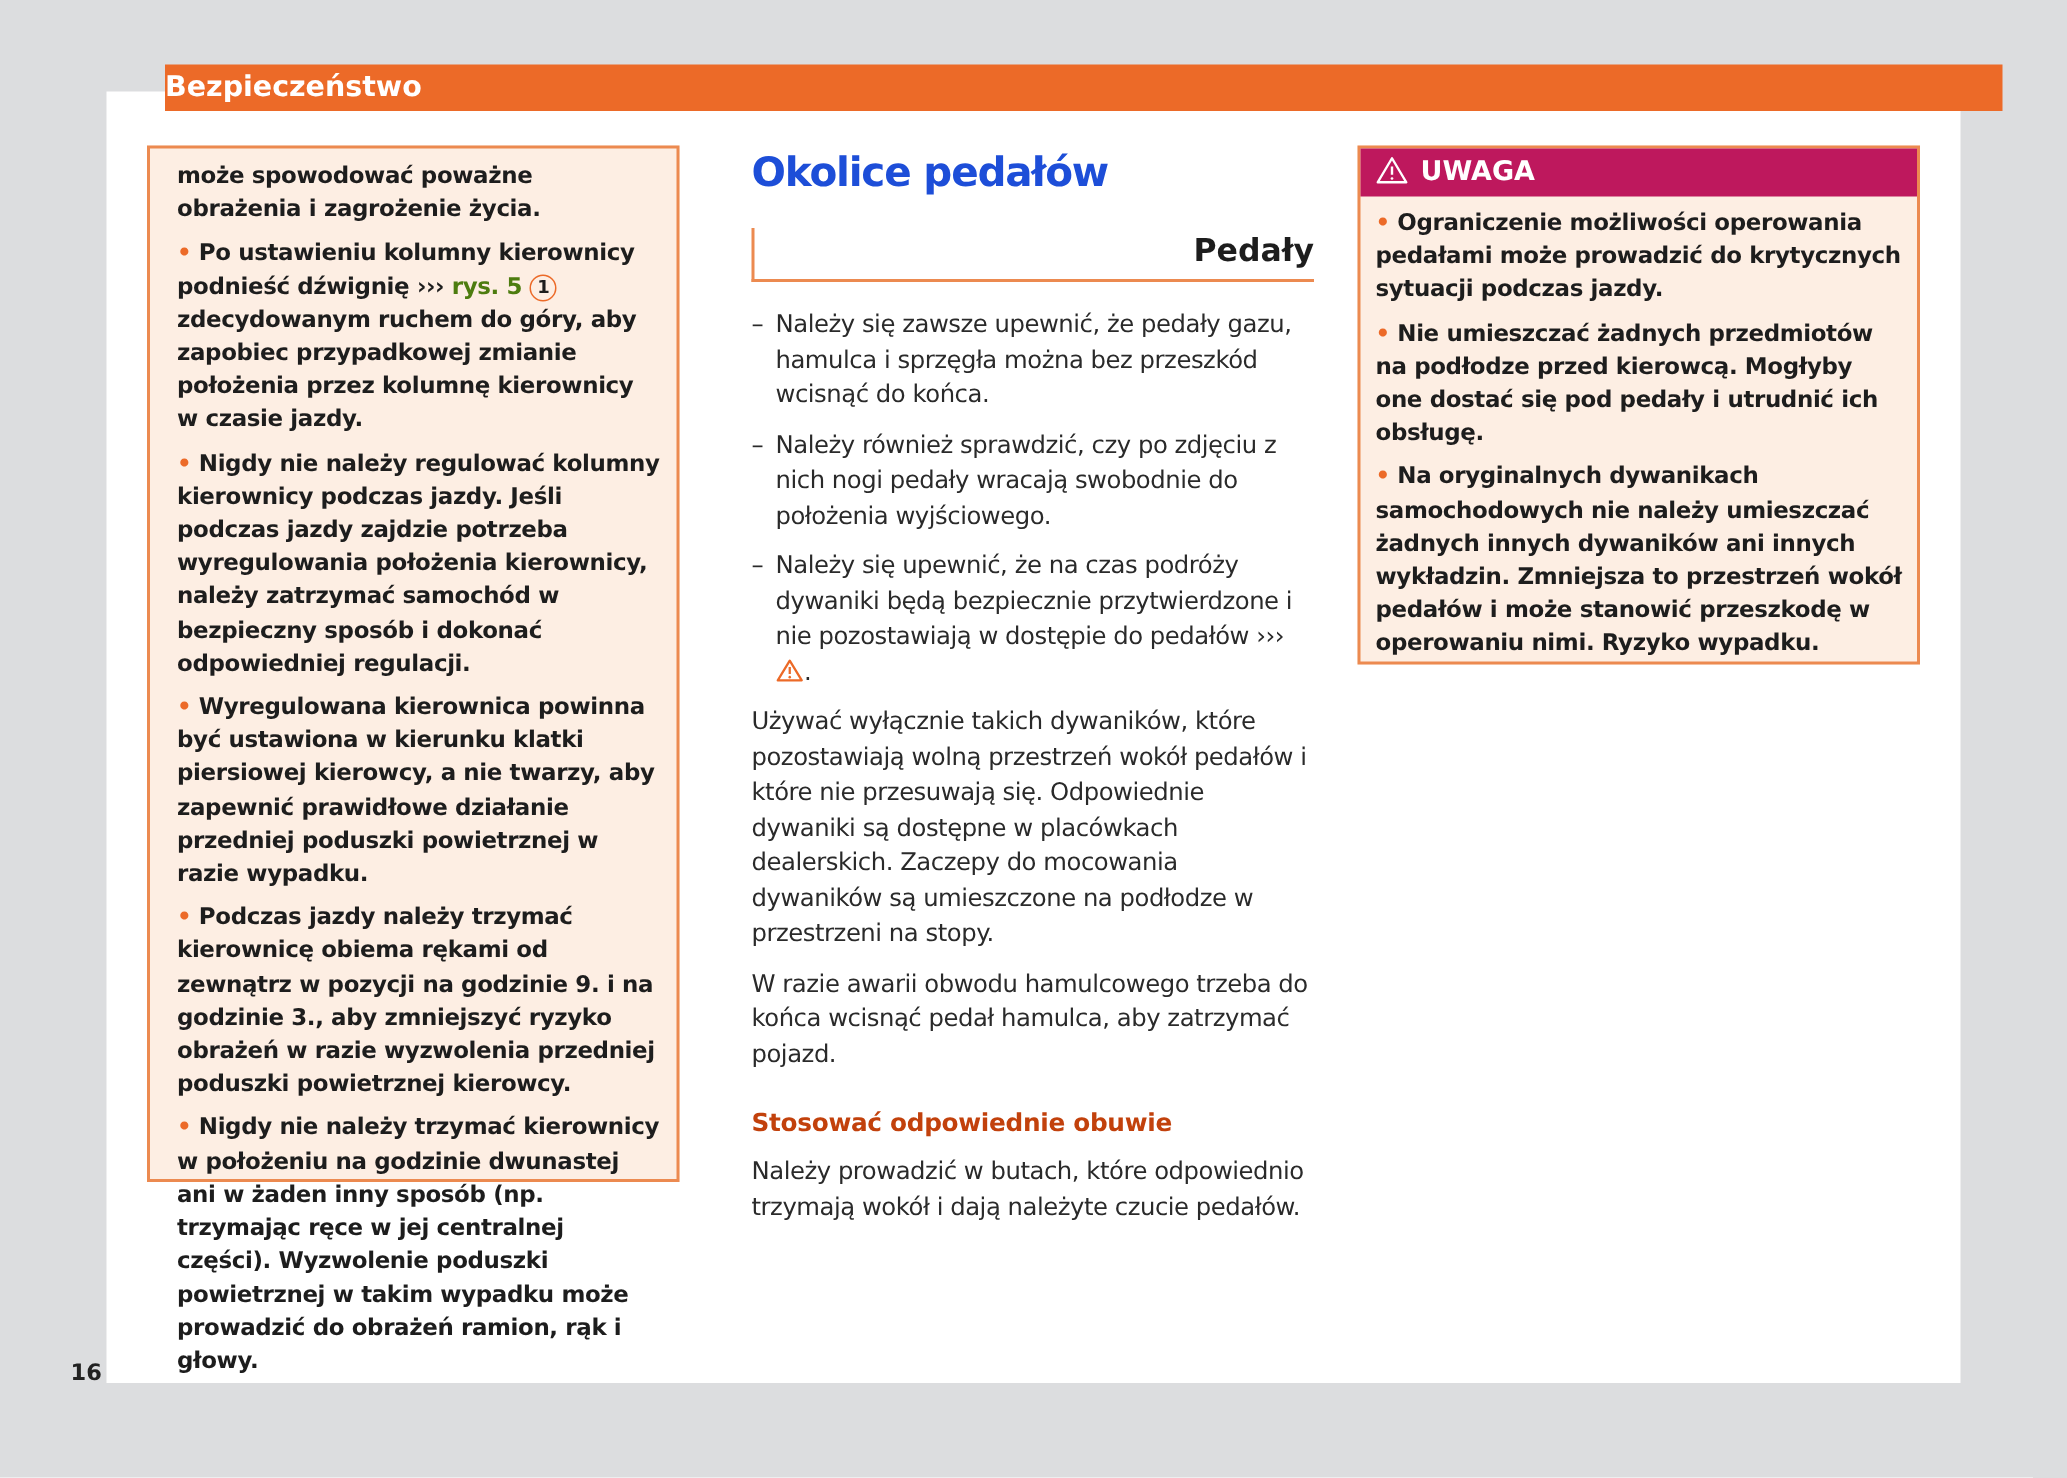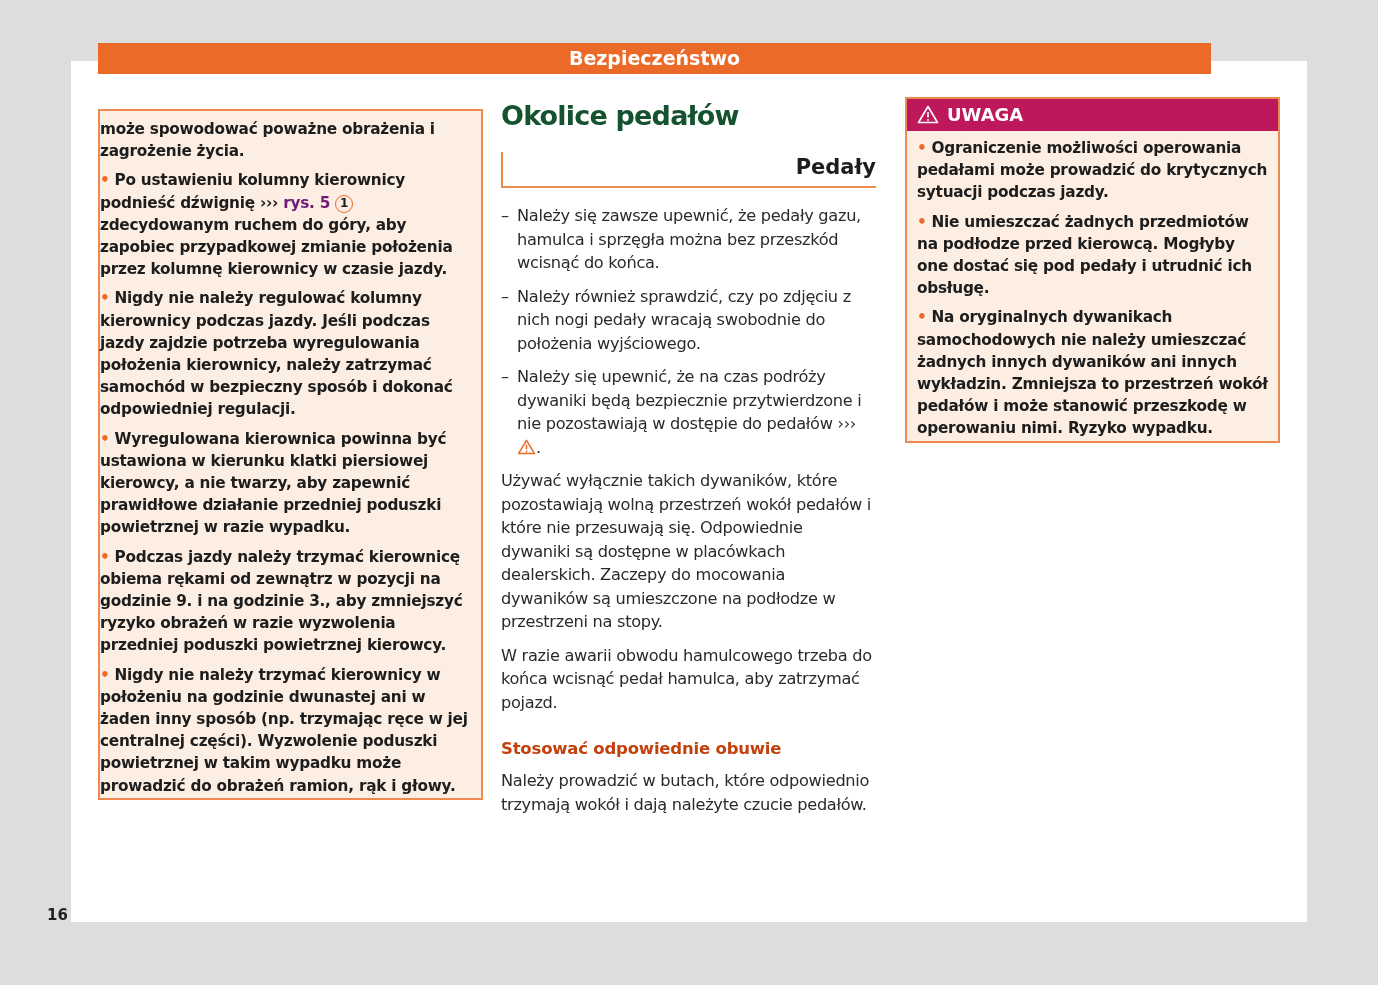--- a/index.html
+++ b/index.html
@@ -11,76 +11,74 @@
     color: #1d1d1d;
   }
   .page {
     position: absolute;
     left: 71px; top: 61px;
     width: 1236px; height: 861px;
     background: #ffffff;
   }
   .header-bar {
     position: absolute;
-    left: 98px; top: 43px;
-    width: 1113px; height: 31px;
+    left: 110px; top: 43px;
+    width: 1225px; height: 31px;
     background: #ec6a28;
     color: #ffffff;
-    text-align: center;
     font-size: 19px;
     font-weight: bold;
     line-height: 31px;
   }
   .page-number {
     position: absolute;
     left: 47px; top: 906px;
     font-size: 15px;
     font-weight: bold;
     color: #222;
   }
   .warn-box-left {
     position: absolute;
     left: 98px; top: 97px;
-    width: 385px; height: 691px;
+    width: 355px; height: 691px;
     background: #fdeee3;
     border: 2px solid #ec8a50;
-    padding: 7px 10px 0 0;
+    padding: 7px 10px 0 18px;
     font-size: 15.3px;
     font-weight: bold;
     line-height: 22.2px;
     letter-spacing: -0.25px;
-    margin-top: 12px;
   }
   .warn-box-left p { margin-bottom: 7px; }
   .bullet {
     color: #ec6a28;
     font-weight: bold;
     margin-right: 5px;
   }
-  .link-orange { color: #701a75; }
+  .link-orange { color: #4d7c0f; }
   .circ-num {
     display: inline-block;
     width: 18px; height: 18px;
     border: 1.5px solid #ec6a28;
     border-radius: 50%;
     text-align: center;
     font-size: 12px;
     line-height: 15px;
     color: #1d1d1d;
     vertical-align: 1px;
   }
   .col-mid {
     position: absolute;
     left: 501px; top: 96px;
     width: 375px;
   }
   .main-title {
     font-size: 27px;
     font-weight: bold;
-    color: #14532d;
+    color: #1d4ed8;
     letter-spacing: -0.8px;
     height: 40px;
     line-height: 40px;
   }
   .sub-title-wrap {
     margin-top: 16px;
     border-left: 2px solid #ec8a50;
     border-bottom: 2px solid #ec8a50;
     height: 36px;
     padding-left: 10px;

